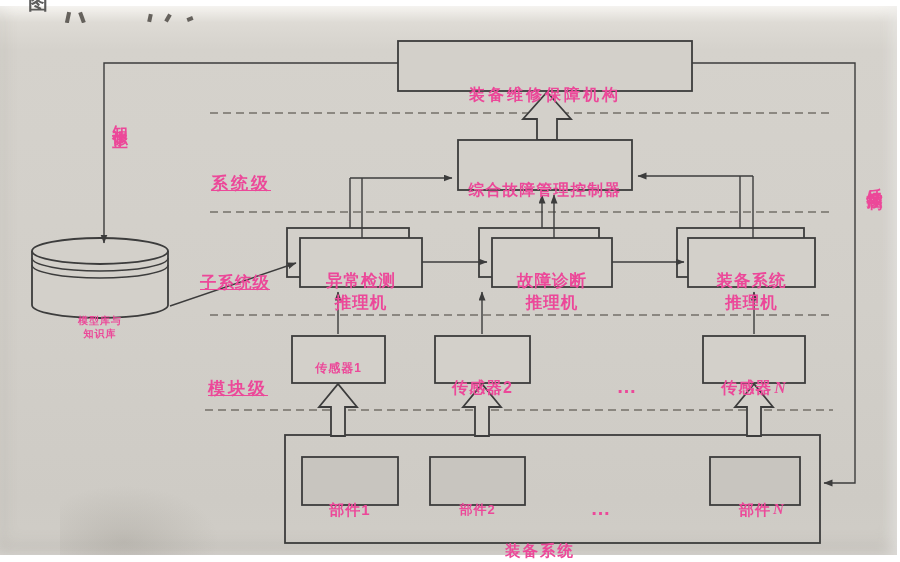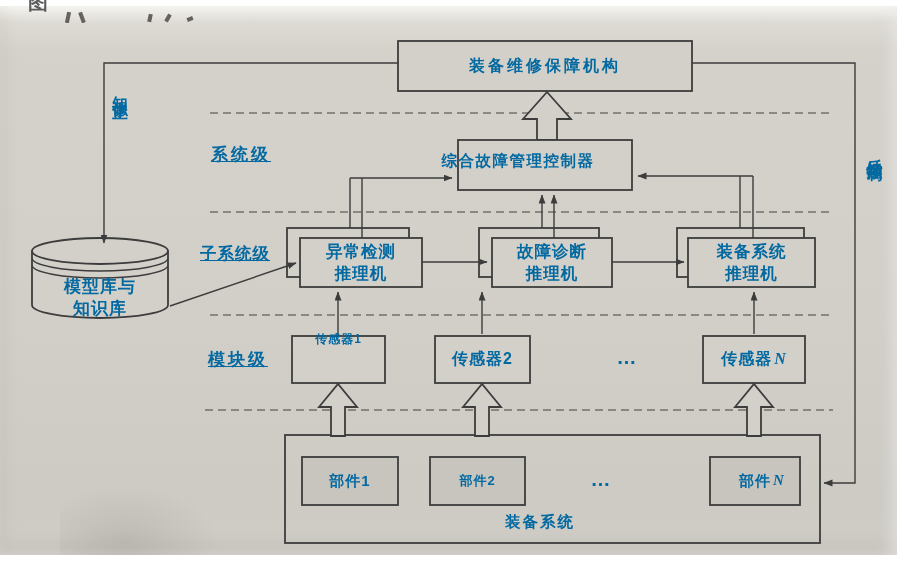--- a/index.html
+++ b/index.html
@@ -4,21 +4,21 @@
 <style>
   html,body{margin:0;padding:0;background:#ffffff;width:900px;height:562px;overflow:hidden;}
   #canvas{position:relative;width:900px;height:562px;font-family:"Liberation Sans",sans-serif;color:#262626;}
   #paper{position:absolute;left:0;top:6px;width:897px;height:549px;
          background:linear-gradient(180deg,#f6f4f0 0%,#dedbd5 3%,#d5d2cc 8%,#d2cfc9 55%,#cecbc5 90%,#d0cdc7 100%);
          box-shadow:inset -6px 0 14px rgba(255,255,255,.45), inset 0 -8px 18px rgba(120,115,105,.18);}
   #paper:after{content:"";position:absolute;left:60px;bottom:0;width:160px;height:70px;
          background:radial-gradient(ellipse at 40% 80%, rgba(110,105,95,.18), rgba(110,105,95,0) 70%);}
   svg{position:absolute;left:0;top:0;}
   .lbl{position:absolute;display:flex;align-items:center;justify-content:center;
-       text-align:center;font-weight:700;color:#0369a1;line-height:1.3;letter-spacing:1px;}
+       text-align:center;font-weight:700;color:#ec4899;line-height:1.3;letter-spacing:1px;margin-top:29px;}
   .two-line{flex-direction:column;line-height:1.32;text-align:center;}
   .vert{writing-mode:vertical-rl;text-orientation:upright;letter-spacing:3px;justify-content:flex-start;}
   .level{justify-content:flex-start;letter-spacing:3px;text-decoration:underline;}
   .ell{font-size:20px;letter-spacing:1px;}
   .mathvar{font-family:"Liberation Serif",serif;font-style:italic;font-weight:700;padding-left:2px;}
   #caption{position:absolute;left:28px;top:0;width:220px;height:23px;overflow:hidden;opacity:.82;}
   #caption .cap-txt{position:absolute;left:0;top:-11px;font-size:20px;font-weight:700;color:#3a3a3a;letter-spacing:2px;}
   .cap-mark{position:absolute;top:12px;width:4px;height:11px;background:#4a4641;transform:rotate(12deg);}
 </style>
 </head>
@@ -108,38 +108,38 @@
       <path d="M612,262 L684,262" marker-end="url(#ah)"></path>
 
       <path d="M338,334 L338,292" marker-end="url(#ah)"></path>
       <path d="M482,334 L482,292" marker-end="url(#ah)"></path>
       <path d="M754,334 L754,292" marker-end="url(#ah)"></path>
     </g>
   </svg>
 
   <div class="lbl" style="left:398px;top:41px;width:294px;height:50px;font-size:16px;letter-spacing:3px">装备维修保障机构</div>
 
-  <div class="lbl" style="left:431px;top:140px;width:174px;height:42px;font-size:15.5px;letter-spacing:1.5px">综合故障管理控制器</div>
+  <div class="lbl" style="left:458px;top:140px;width:174px;height:42px;font-size:15.5px;letter-spacing:1.5px">综合故障管理控制器</div>
 
   <div class="lbl two-line" style="left:300px;top:238px;width:122px;height:49px;font-size:16.5px">
     <span>异常检测</span>
     <span>推理机</span>
   </div>
 
   <div class="lbl two-line" style="left:492px;top:238px;width:120px;height:49px;font-size:16.5px">
     <span>故障诊断</span>
     <span>推理机</span>
   </div>
 
   <div class="lbl two-line" style="left:688px;top:238px;width:127px;height:49px;font-size:16.5px">
     <span>装备系统</span>
     <span>推理机</span>
   </div>
 
-  <div class="lbl two-line" style="left:32px;top:276px;width:136px;height:44px;font-size:17px">
+  <div class="lbl two-line" style="left:32px;top:276px;width:136px;height:44px;font-size:10px">
     <span>模型库与</span>
     <span>知识库</span>
   </div>
 
   <div class="lbl" style="left:292px;top:321px;width:93px;height:38px;font-size:12px">传感器1</div>
   <div class="lbl" style="left:435px;top:336px;width:95px;height:47px;font-size:16px">传感器2</div>
   <div class="lbl" style="left:703px;top:336px;width:102px;height:47px;font-size:16px">
     <span>传感器</span>
       <span class="mathvar">N</span>
   </div>

